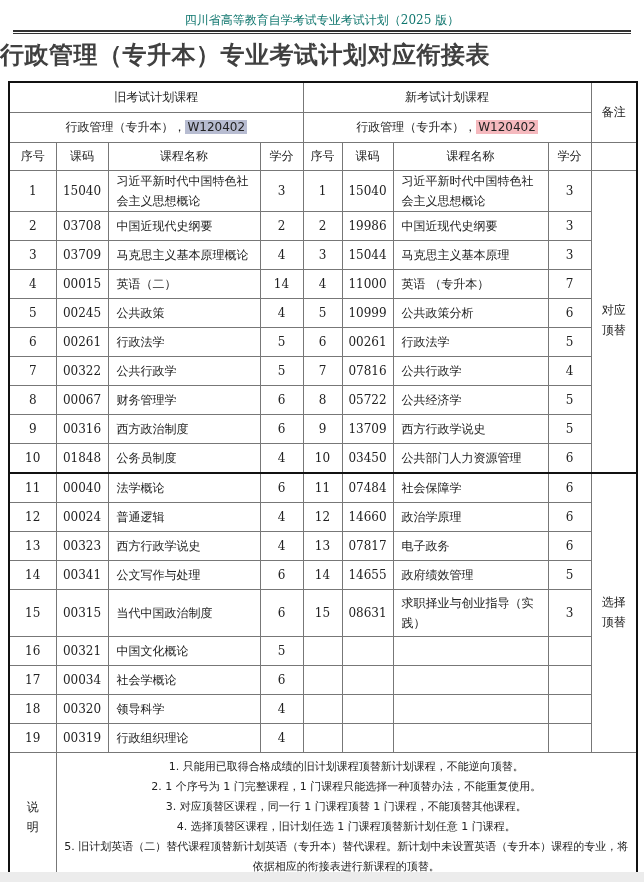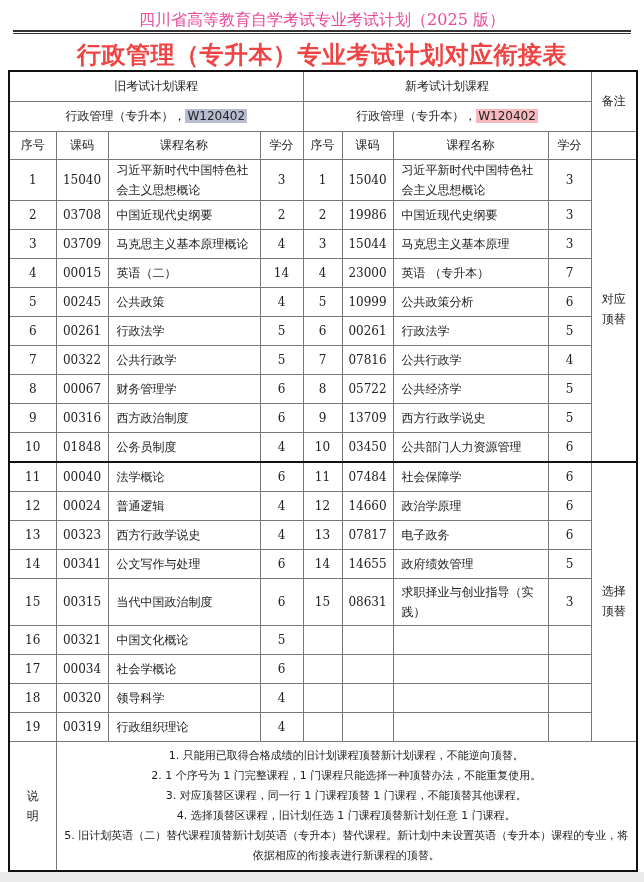--- a/index.html
+++ b/index.html
@@ -1,20 +1,20 @@
 <!DOCTYPE html>
 <html><head>
 <meta charset="utf-8">
 <style>
   html, body { margin:0; padding:0; background:#ffffff; }
   body { width:644px; height:882px; position:relative; overflow:hidden; font-family:"DejaVu Serif", "Liberation Serif", serif; color:#222; }
-  .doc-header { position:absolute; left:0; top:0; width:644px; height:28px; text-align:center; font-size:16px; line-height:40px; color:#ec4899; }
+  .doc-header { position:absolute; left:0; top:0; width:644px; height:28px; text-align:center; font-size:12px; line-height:40px; color:#0f766e; }
   .doc-rule { position:absolute; left:13px; right:13px; top:30px; height:0; border-top:2px solid #333; border-bottom:1px solid #333; padding-top:1px; }
-  .title { position:absolute; left:0; width:644px; top:38px; height:34px; text-align:center; font-size:24px; font-weight:bold; line-height:34px; color:#ef4444; letter-spacing:0.5px; }
-  table.main { position:absolute; left:8px; top:70px; width:628px; border-collapse:collapse; table-layout:fixed; border:2px solid #111; font-size:12px;padding-left:48px; }
+  .title { position:absolute; left:0; width:644px; top:38px; height:34px; text-align:left; font-size:24px; font-weight:bold; line-height:34px; color:#404040; letter-spacing:0.5px; }
+  table.main { position:absolute; left:8px; top:81px; width:628px; border-collapse:collapse; table-layout:fixed; border:2px solid #111; font-size:12px;padding-left:48px; }
   table.main td { border:1px solid #777; text-align:center; vertical-align:middle; padding:0; line-height:20px; }
   .name-cell { text-align:left !important; padding-left:8px !important; padding-right:4px !important;margin-top:20px; }
   .hdr td { font-family:"DejaVu Sans", sans-serif; font-size:12px; }
   tr.r1 td { height:40px; }
   tr.rn td { height:28px; }
   tr.r15 td { height:46px; }
   tr.sep td { border-top:2px solid #111; }
   .hl-old { background:#b7bcd1; padding:0 2px; }
   .hl-new { background:#f5b9be; padding:0 2px; }
   .notes-label { font-family:"DejaVu Sans", sans-serif; font-size:12px; line-height:24px; }
@@ -93,21 +93,21 @@
       <td>15044</td>
       <td class="name-cell">马克思主义基本原理</td>
       <td>3</td>
     </tr>
     <tr class="rn">
       <td>4</td>
       <td>00015</td>
       <td class="name-cell">英语（二）</td>
       <td>14</td>
       <td>4</td>
-      <td>23000</td>
+      <td>11000</td>
       <td class="name-cell">英语 （专升本）</td>
       <td>7</td>
     </tr>
     <tr class="rn">
       <td>5</td>
       <td>00245</td>
       <td class="name-cell">公共政策</td>
       <td>4</td>
       <td>5</td>
       <td>10999</td>

